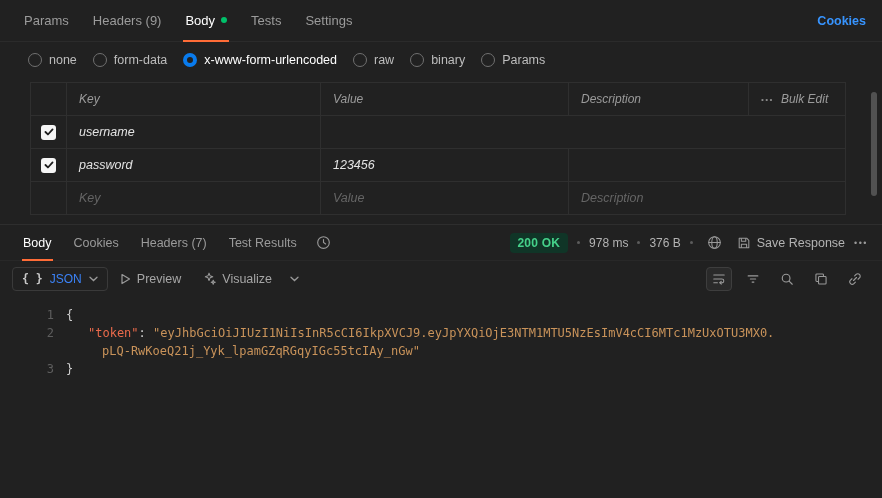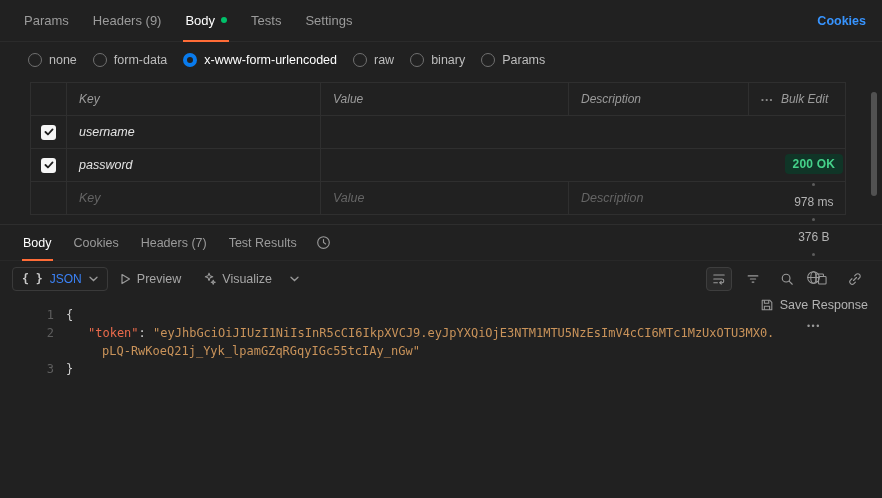--- a/index.html
+++ b/index.html
@@ -50,21 +50,21 @@
   .checkbox { width:15px; height:15px; border-radius:3px; background:#f5f5f5; display:flex; align-items:center; justify-content:center; cursor:pointer; }
   .bulk-cell { gap:7px; color:#9b9b9b; cursor:pointer; font-size:12px; }
   .dots { font-size:8px; letter-spacing:1.5px; color:#8a8a8a; }
   .ph { color:#656565; }
   .scroll-thumb { position:absolute; right:5px; top:10px; width:6px; height:104px; background:#515151; border-radius:3px; cursor:pointer; }
 
   
   .resp-header { display:flex; align-items:center; height:37px; margin-top:9px; border-top:1px solid #2e2e2e; border-bottom:1px solid #282828; padding:0 14px 0 12px; }
   .resp-header .tab { font-size:12.5px; padding:0 11px; }
   .hist-btn { display:flex; align-items:center; padding:0 8px; height:100%; cursor:pointer; }
-  .resp-meta { margin-left:auto; display:flex; align-items:center; gap:9px;flex-direction:column; }
+  .resp-meta { margin-left:auto; display:flex; align-items:center; gap:9px; }
   .status-badge { background:#103527; color:#45d18a; font-size:12px; font-weight:700; padding:3px 8px; border-radius:4px; letter-spacing:.2px; }
   .meta-text { color:#b3b3b3; font-size:12px; }
   .sep-dot { width:3px; height:3px; border-radius:50%; background:#5c5c5c; }
   .save-resp { display:flex; align-items:center; gap:6px; color:#b3b3b3; font-size:12.5px; cursor:pointer; }
   .more-dots { color:#9a9a9a; font-size:9px; letter-spacing:1.5px; cursor:pointer; }
 
   
   .resp-toolbar { display:flex; align-items:center; height:35px; padding:0 14px 0 12px; gap:2px; }
   .json-select { display:flex; align-items:center; gap:7px; border:1px solid #3a3a3a; border-radius:4px; padding:4px 9px; cursor:pointer; }
   .braces { color:#c9c9c9; font-size:11.5px; font-weight:700; font-family:"DejaVu Sans Mono", monospace; }
@@ -166,20 +166,21 @@
 
       <div class="trow">
         <div class="cell cb-cell">
           <span class="checkbox">
             <svg width="10" height="8" viewBox="0 0 11 9" fill="none" stroke="#1c1c1c" stroke-width="2" stroke-linecap="round" stroke-linejoin="round">
                 <path d="M1.5 4.5l2.8 2.8L9.5 1.6"></path>
               </svg>
           </span>
         </div>
         <div class="cell">password</div>
+        <div class="cell">123456</div>
         <div class="cell"></div>
       </div>
 
       <div class="trow">
         <div class="cell cb-cell"></div>
         <div class="cell ph">Key</div>
         <div class="cell ph">Value</div>
         <div class="cell ph">Description</div>
       </div>
     </div>

